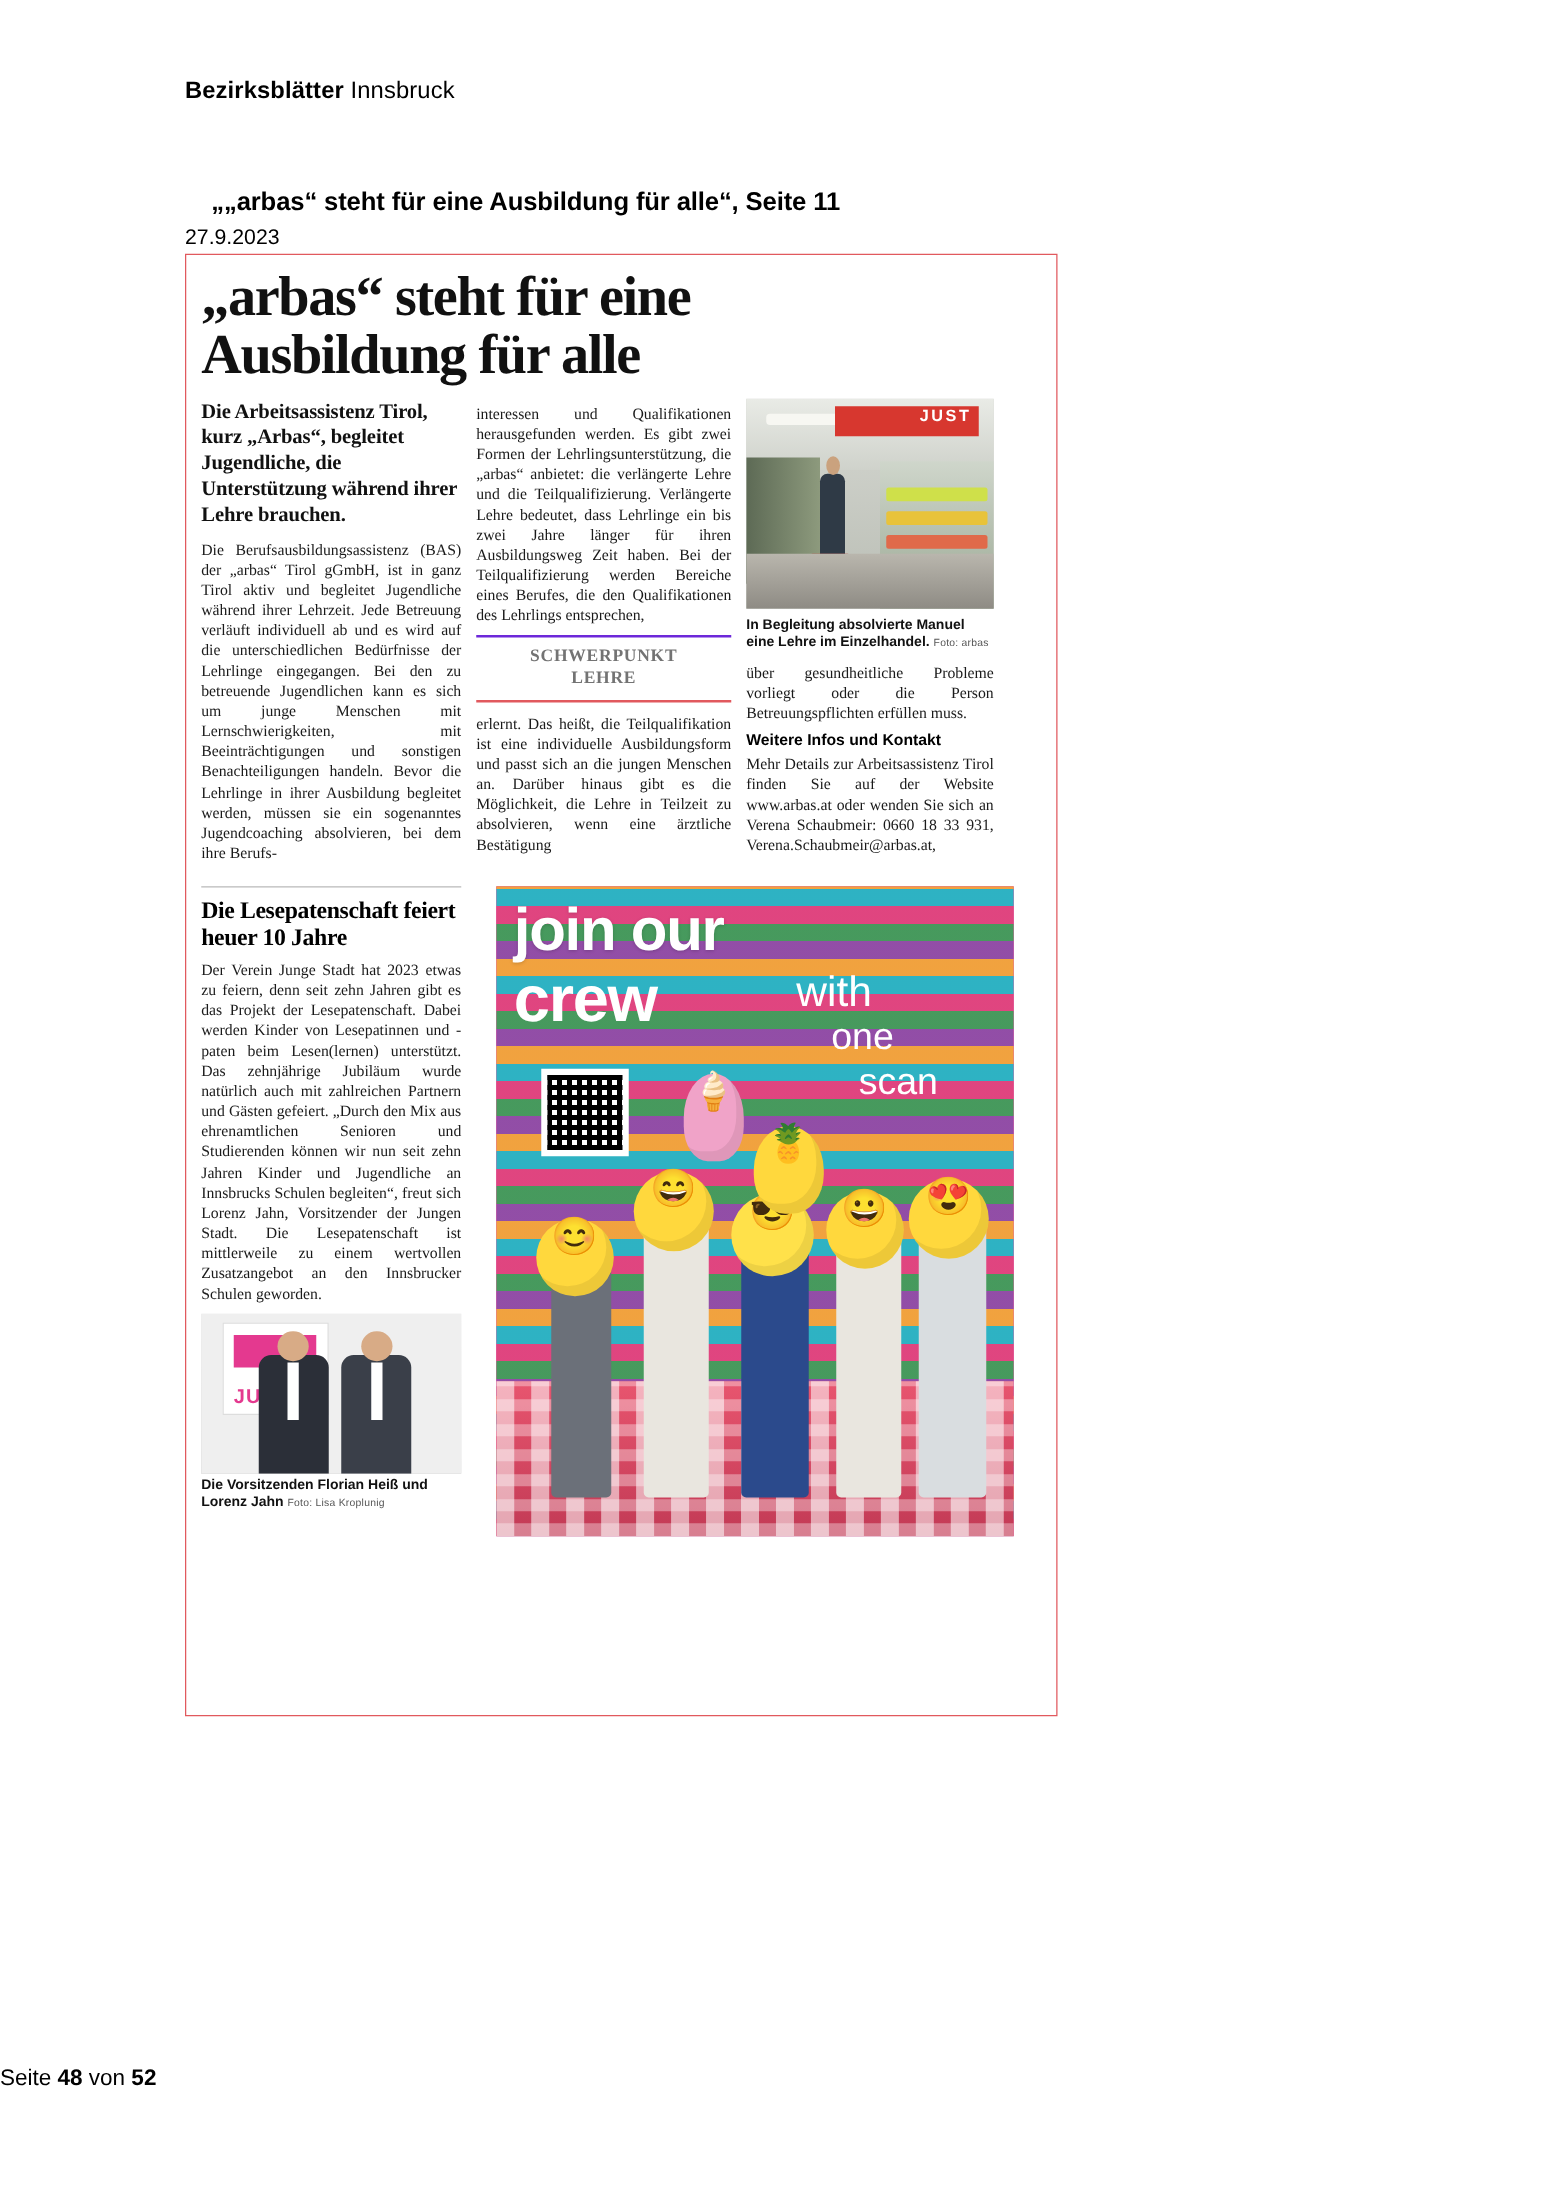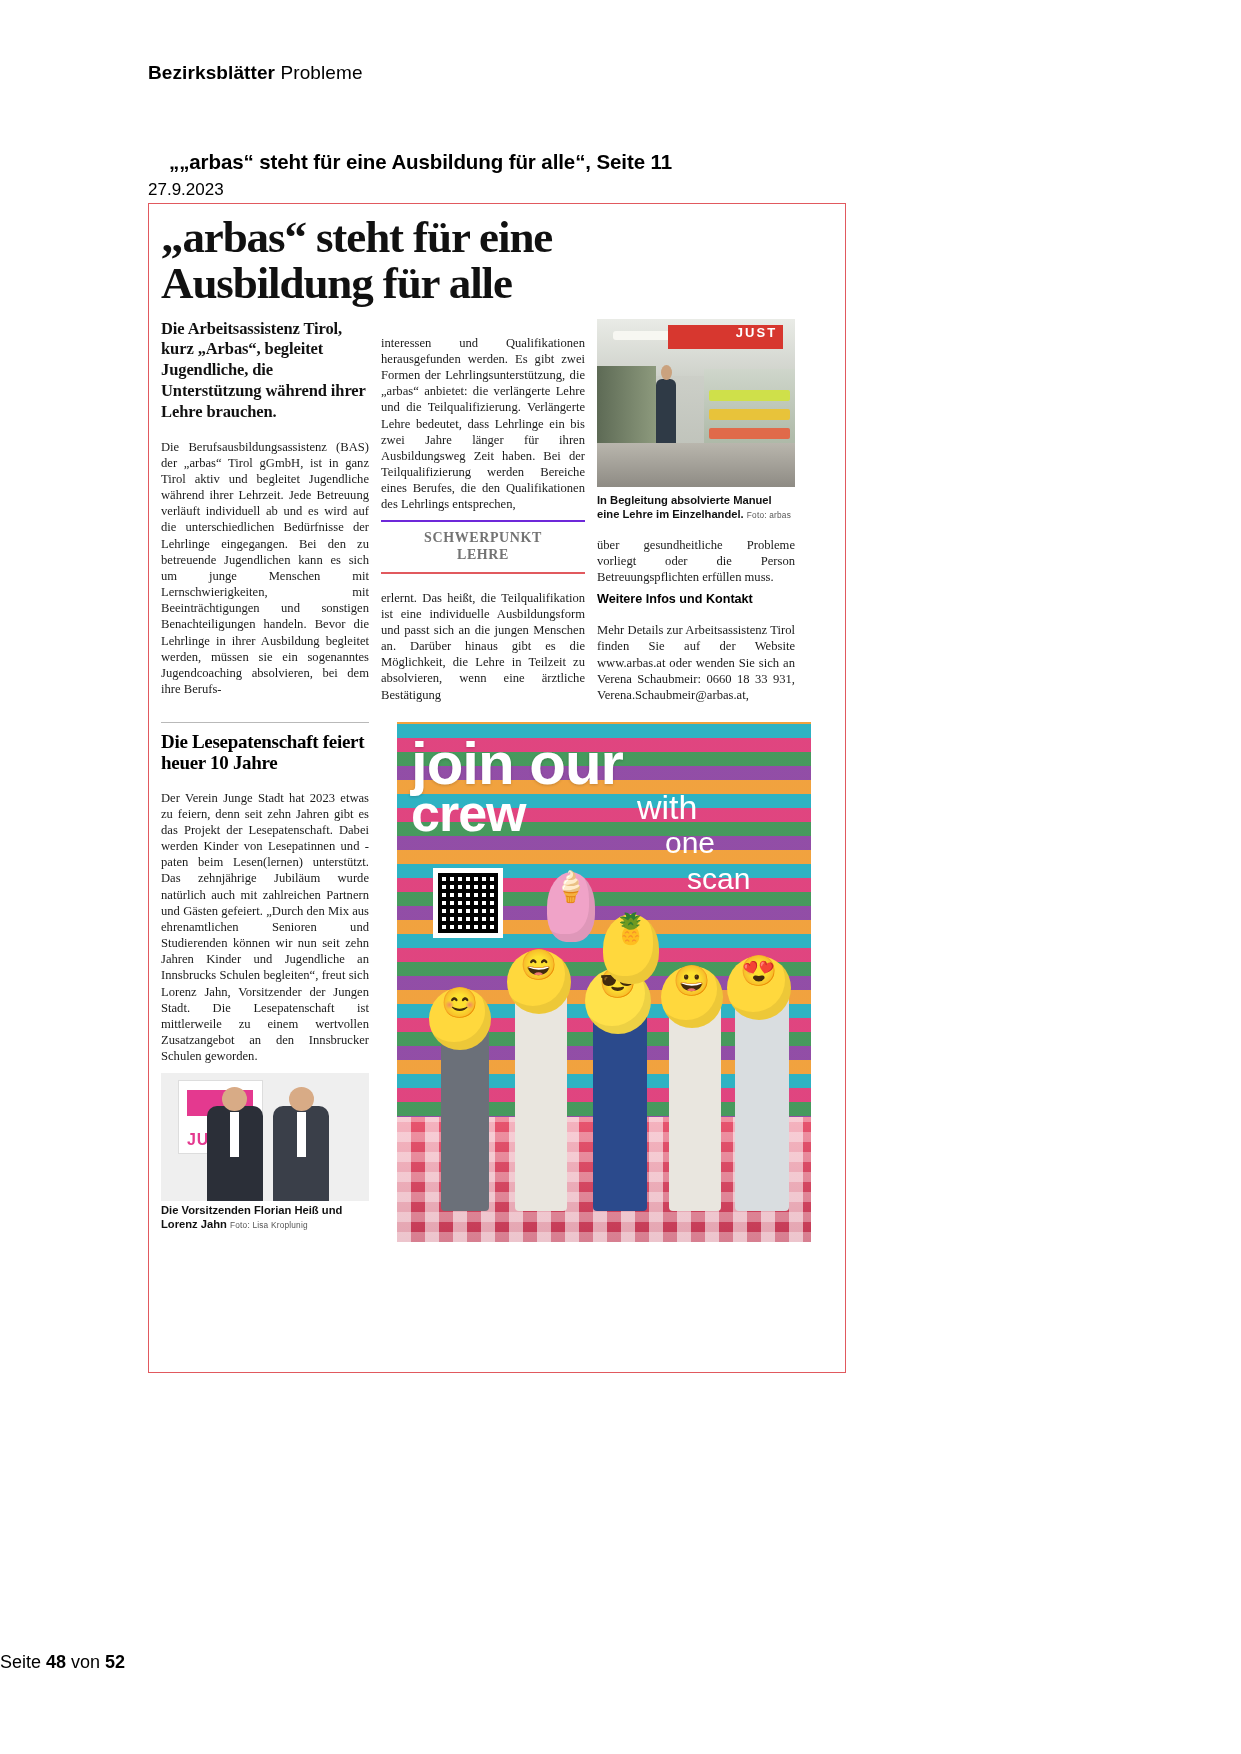--- a/index.html
+++ b/index.html
@@ -102,21 +102,21 @@
     margin: 0 0 9px 0;
     color: #111;
     letter-spacing: -.1px;
   }
 
   .body-text {
     font-family: "Liberation Serif", serif;
     font-size: 12.6px;
     line-height: 1.3;
     text-align: justify;
-    margin: 16px 0 7px 0;
+    margin: 4px 0 7px 0;
     color: #1a1a1a;
     hyphens: auto;
   }
   .body-text.tight { line-height: 1.285; }
 
   
   .schwerpunkt {
     border-top: 2px solid #6d28d9;
     border-bottom: 2px solid #e1595e;
     color: #737373;
@@ -287,21 +287,21 @@
   .photo-crew .floorgrid {
     position:absolute; left:0; bottom:0; width:100%; height:24%;
     background:
       repeating-linear-gradient(90deg, rgba(255,255,255,.55) 0 14px, rgba(0,0,0,0) 14px 28px),
       repeating-linear-gradient(0deg, rgba(255,255,255,.35) 0 10px, rgba(0,0,0,0) 10px 20px),
       linear-gradient(#e8556f,#c23a55);
   }
   .photo-crew .joinline {
     position:absolute; left:14px; top:14px; width:96%;
     font-family:"Liberation Sans", sans-serif;
-    color:#fff; font-weight:bold; font-size:60px; line-height:.92;
+    color:#fff; font-weight:bold; font-size:48px; line-height:.92;
     letter-spacing:-1px;
     text-shadow: 0 1px 3px rgba(0,0,0,.18);
   }
   .photo-crew .crewline {
     position:absolute; left:14px; top:68px;
     font-family:"Liberation Sans", sans-serif;
     color:#fff; font-weight:bold; font-size:52px; line-height:.92;
     letter-spacing:-1px;
   }
   .photo-crew .with {
@@ -356,21 +356,21 @@
     font-size: 18px;
   }
   .footer .b { font-weight: bold; }
 </style>
 </head>
 <body>
 
 <div class="page">
 
   <div class="pub-header">
-    <span class="strong">Bezirksblätter</span><span> Probleme</span>
+    <span class="strong">Bezirksblätter</span><span> Innsbruck</span>
   </div>
 
   <div class="doc-title">„„arbas“ steht für eine Ausbildung für alle“, Seite 11</div>
   <div class="doc-date">27.9.2023</div>
 
   <div class="clipping">
     <div class="clip-inner">
 
       <div class="headline">
         <div>„arbas“ steht für eine</div>

